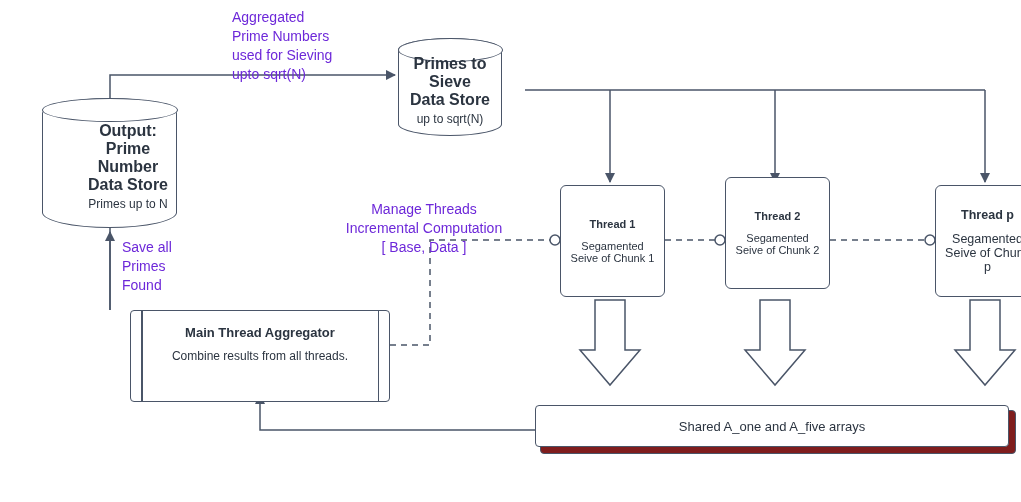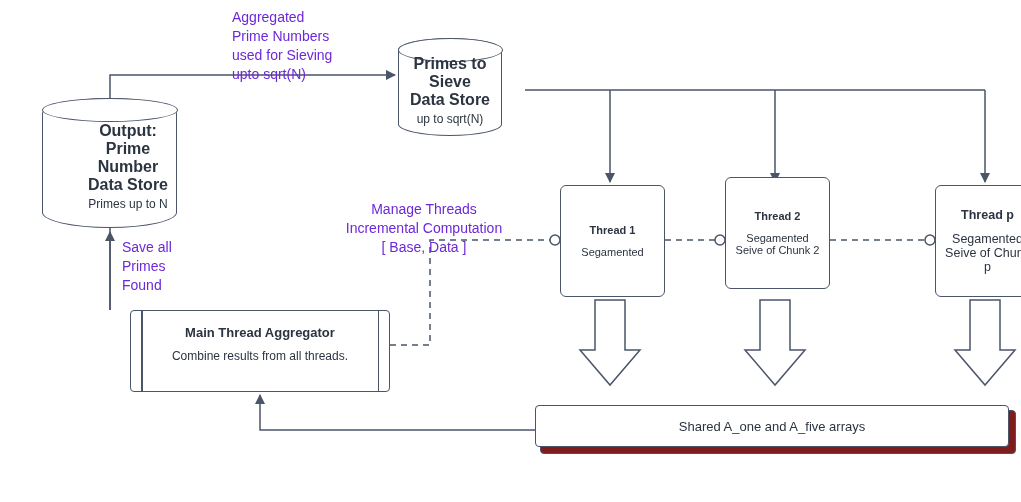--- a/index.html
+++ b/index.html
@@ -162,37 +162,38 @@
 <div class="label" style="left:334px; top:200px; width:180px; text-align:center;">
   <span>Manage Threads</span><br>
   <span>Incremental Computation</span><br>
   <span>[ Base, Data ]</span>
 </div>
 
 <div class="node thread" style="left:560px; top:185px; width:105px; height:112px;">
   <b>Thread 1</b>
   <div style="height:10px"></div>
   <span>Segamented</span>
+  <span>Seive of Chunk 1</span>
 </div>
 
 <div class="node thread" style="left:725px; top:177px; width:105px; height:112px;">
   <b>Thread 2</b>
   <div style="height:10px"></div>
   <span>Segamented</span>
   <span>Seive of Chunk 2</span>
 </div>
 
 <div class="node thread" style="left:935px; top:185px; width:105px; height:112px; font-size:12.5px;">
   <b>Thread p</b>
   <div style="height:10px"></div>
   <span>Segamented</span>
   <span>Seive of Chunk p</span>
 </div>
 
-<div class="node agg" style="left:130px; top:310px; width:260px; height:82px;">
+<div class="node agg" style="left:130px; top:310px; width:260px; height:92px;">
   <b>Main Thread Aggregator</b>
   <div style="height:8px"></div>
   <span class="sub">Combine results from all threads.</span>
 </div>
 
 <div class="node stack-outer" style="left:540px; top:410px; width:476px; height:44px;">
   <div class="stack-inner">
     <span>Shared A_one and A_five arrays</span>
   </div>
 </div>

